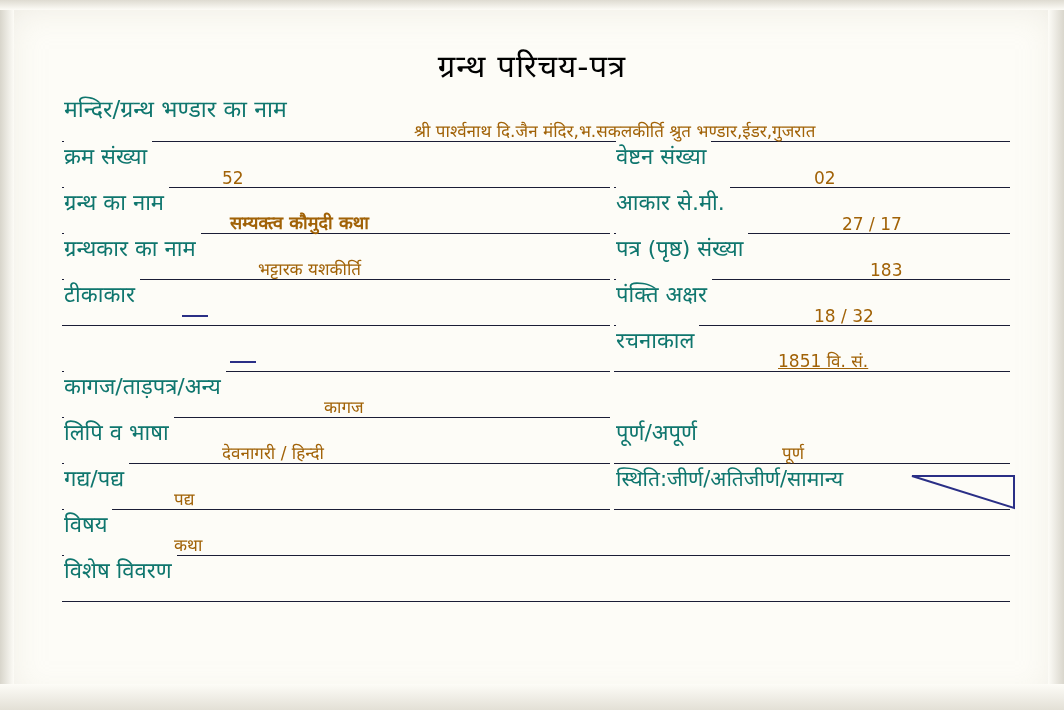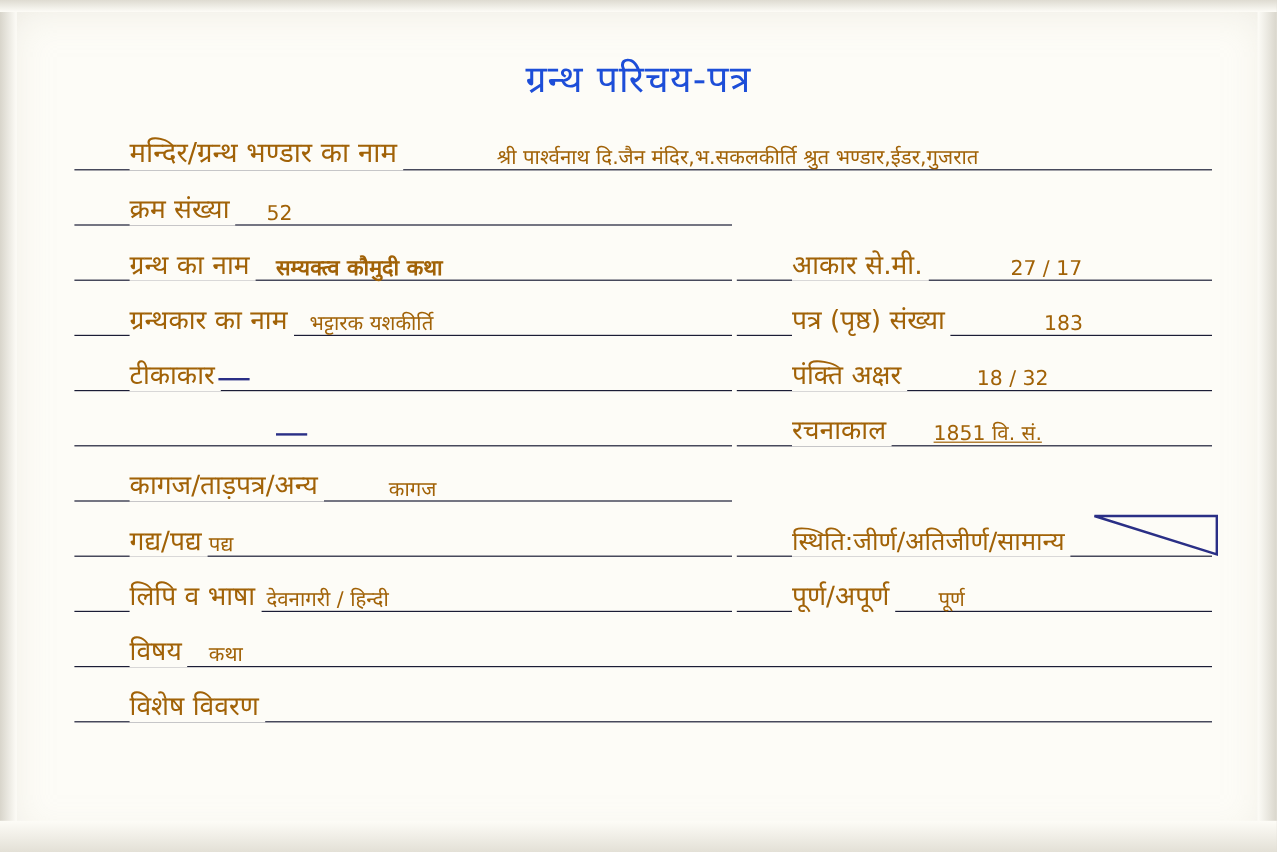--- a/index.html
+++ b/index.html
@@ -41,21 +41,21 @@
 
   
   #title {
     position: absolute;
     top: 44px;
     left: 0;
     width: 1064px;
     text-align: center;
     font-size: 31px;
     letter-spacing: 1px;
-    color: #1d4ed8;
+    color: #000000;
     font-family: "DejaVu Sans", sans-serif;
     font-weight: 500;
   }
 
   
   #form {
     position: absolute;
     top: 104px;
     left: 62px;
     width: 948px;
@@ -79,28 +79,27 @@
     left: 0;
     bottom: 8px;
     height: 0;
     border-bottom: 1.6px solid #1b1d36;
     width: 100%;
   }
 
   .label {
     position: absolute;
     left: 2px;
-    bottom: 8px;
+    bottom: 26px;
     font-size: 22px;
-    color: #a16207;
+    color: #0f766e;
     white-space: nowrap;
     background: #fdfcf7;
     padding-right: 5px;
     z-index: 2;
-    margin-left: 44px;
   }
   .value {
     position: absolute;
     bottom: 8px;
     font-size: 17px;
     color: #a16207;
     white-space: nowrap;
     background: transparent;
     z-index: 3;
   }
@@ -150,20 +149,25 @@
       <div class="label" style="font-size:23px;">मन्दिर/ग्रन्थ भण्डार का नाम</div>
       <div class="value" style="left:352px; font-size:17px;">श्री पार्श्वनाथ दि.जैन मंदिर,भ.सकलकीर्ति श्रुत भण्डार,ईडर,गुजरात</div>
     </div>
 
     <div class="row">
       <div class="cell cell-left">
         <div class="rule"></div>
         <div class="label">क्रम संख्या</div>
         <div class="value" style="left:160px;">52</div>
       </div>
+      <div class="cell cell-right">
+        <div class="rule"></div>
+        <div class="label">वेष्टन संख्या</div>
+        <div class="value" style="left:200px;">02</div>
+      </div>
     </div>
 
     <div class="row">
       <div class="cell cell-left">
         <div class="rule"></div>
         <div class="label">ग्रन्थ का नाम</div>
         <div class="value value-bold" style="left:168px;">सम्यक्त्व कौमुदी कथा</div>
       </div>
       <div class="cell cell-right">
         <div class="rule"></div>
@@ -208,52 +212,52 @@
         <div class="label">रचनाकाल</div>
         <div class="value" style="left:164px;text-decoration:underline;">1851 वि. सं.</div>
       </div>
     </div>
 
     <div class="row">
       <div class="cell cell-left">
         <div class="rule"></div>
         <div class="label">कागज/ताड़पत्र/अन्य</div>
         <div class="value" style="left:262px;">कागज</div>
+      </div>
+    </div>
+
+    <div class="row">
+      <div class="cell cell-left">
+        <div class="rule"></div>
+        <div class="label">लिपि व भाषा</div>
+        <div class="value" style="left:160px;">देवनागरी / हिन्दी</div>
+      </div>
+      <div class="cell cell-right">
+        <div class="rule"></div>
+        <div class="label">पूर्ण/अपूर्ण</div>
+        <div class="value" style="left:168px;">पूर्ण</div>
       </div>
     </div>
 
     <div class="row">
       <div class="cell cell-left">
         <div class="rule"></div>
         <div class="label">गद्य/पद्य</div>
         <div class="value" style="left:112px;">पद्य</div>
       </div>
       <div class="cell cell-right">
         <div class="rule"></div>
         <div class="label" style="font-size:21px;">स्थिति:जीर्ण/अतिजीर्ण/सामान्य</div>
         <svg class="strike-mark" style="left:296px; bottom:6px;" width="108" height="40" viewBox="0 0 108 40">
           <path d="M2 4 L104 4 L104 36 Z" fill="none" stroke="#2a2f86" stroke-width="2"></path>
         </svg>
       </div>
     </div>
 
     <div class="row">
-      <div class="cell cell-left">
-        <div class="rule"></div>
-        <div class="label">लिपि व भाषा</div>
-        <div class="value" style="left:160px;">देवनागरी / हिन्दी</div>
-      </div>
-      <div class="cell cell-right">
-        <div class="rule"></div>
-        <div class="label">पूर्ण/अपूर्ण</div>
-        <div class="value" style="left:168px;">पूर्ण</div>
-      </div>
-    </div>
-
-    <div class="row">
       <div class="cell cell-full">
         <div class="rule"></div>
         <div class="label">विषय</div>
         <div class="value" style="left:112px;">कथा</div>
       </div>
     </div>
 
     <div class="row">
       <div class="cell cell-full">
         <div class="rule"></div>

